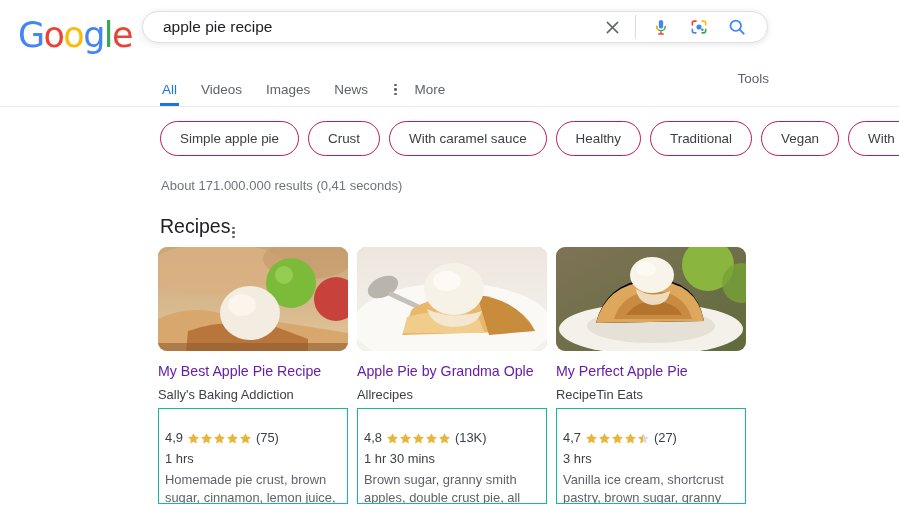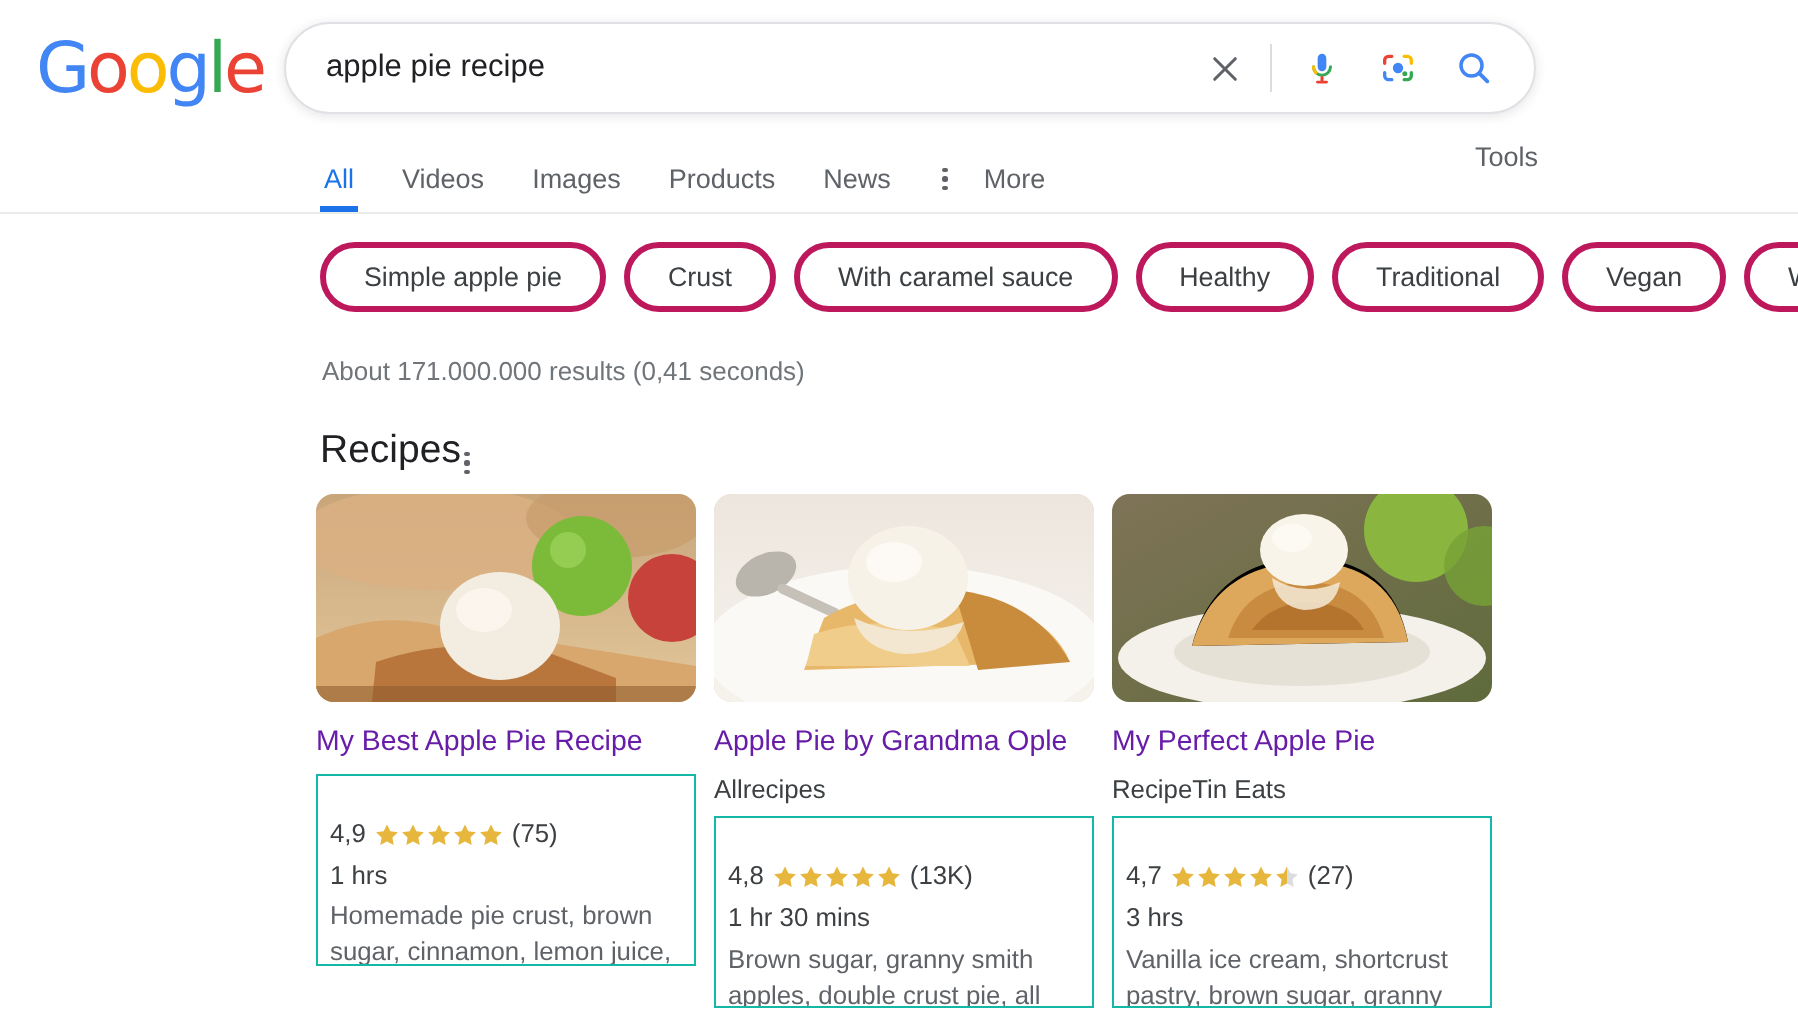--- a/index.html
+++ b/index.html
@@ -32,21 +32,21 @@
   .logo span { font-weight: 400; }
   .l-b { color: #4285f4; }
   .l-r { color: #ea4335; }
   .l-y { color: #fbbc05; }
   .l-g { color: #34a853; }
 
   
   .searchbox {
     position: absolute;
     left: 142px; top: 11px;
-    width: 626px; height: 46px;
+    width: 626px; height: 32px;
     border: 1px solid #dfe1e5;
     border-radius: 24px;
     background: #fff;
     box-shadow: 0 1px 6px rgba(32,33,36,.12);
     display: flex;
     align-items: center;
   }
   .search-input {
     flex: 1;
     border: none;
@@ -121,21 +121,21 @@
   .chips {
     position: absolute;
     left: 160px; top: 121px;
     display: flex;
     gap: 9px;
     white-space: nowrap;
   }
   .chip {
     height: 35px;
     padding: 0 19px;
-    border: 3px solid #be185d;
+    border: 1px solid #be185d;
     border-radius: 18px;
     background: #fff;
     color: #3c4043;
     font-size: 13.4px;
     display: flex;
     align-items: center;
     cursor: pointer;
     line-height: 1;
   }
 
@@ -280,21 +280,20 @@
           <path d="M15.2 15.2 L20 20" stroke="#4285f4" stroke-width="2.3" stroke-linecap="round"></path>
         </svg>
       </button>
     </div>
   </div>
 
   <div class="nav">
     <div class="tab active">All</div>
     <div class="tab">Videos</div>
     <div class="tab">Images</div>
-    <div class="tab">Products</div>
     <div class="tab">News</div>
     <div class="tab tab-more">
       <span class="dots-v">
           <i></i>
           <i></i>
           <i></i>
         </span>
       <span>More</span>
     </div>
   </div>
@@ -343,20 +342,21 @@
         <circle cx="126" cy="28" r="9" fill="#9fd45c" opacity=".7"></circle>
         <circle cx="178" cy="52" r="22" fill="#c6423a"></circle>
         <path d="M0 72 Q30 58 62 66 Q100 72 140 78 L190 86 L190 104 L0 104 Z" fill="#d8a76d"></path>
         <path d="M30 84 Q70 70 118 80 L150 92 L150 104 L28 104 Z" fill="#b9763c"></path>
         <ellipse cx="92" cy="66" rx="30" ry="27" fill="#f3ece0"></ellipse>
         <ellipse cx="84" cy="58" rx="14" ry="11" fill="#fbf7ef" opacity=".85"></ellipse>
         <path d="M0 96 L190 96 L190 104 L0 104 Z" fill="#8c5a2b" opacity=".55"></path>
       </svg>
     </div>
     <div class="card-title">My Best Apple Pie Recipe</div>
+    <div class="card-source">Sally's Baking Addiction</div>
     <div class="card-box">
       <div class="rating-row">
         <span>4,9</span>
         <span class="stars">
           <span class="star"><svg viewBox="0 0 24 24" width="13" height="13">
                 <path d="M12 2.2l3.1 6.3 6.9 1-5 4.9 1.2 6.9L12 18l-6.2 3.3 1.2-6.9-5-4.9 6.9-1z" fill="#e7b73d"></path>
               </svg></span>
           <span class="star"><svg viewBox="0 0 24 24" width="13" height="13">
                 <path d="M12 2.2l3.1 6.3 6.9 1-5 4.9 1.2 6.9L12 18l-6.2 3.3 1.2-6.9-5-4.9 6.9-1z" fill="#e7b73d"></path>
               </svg></span>

